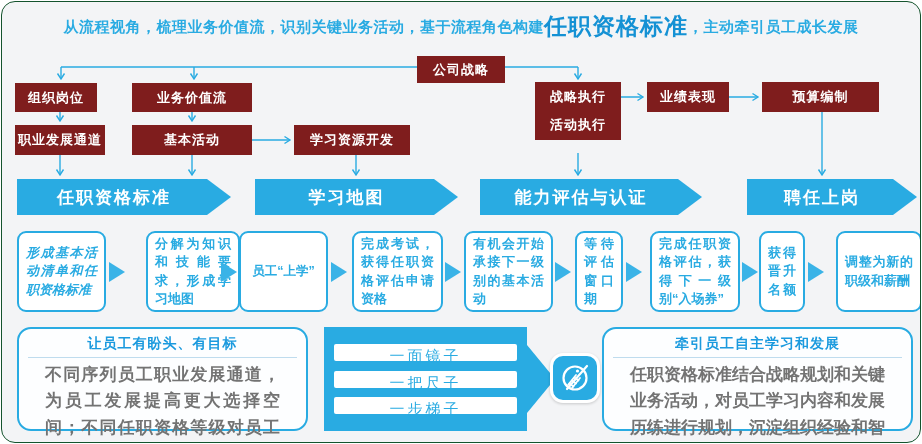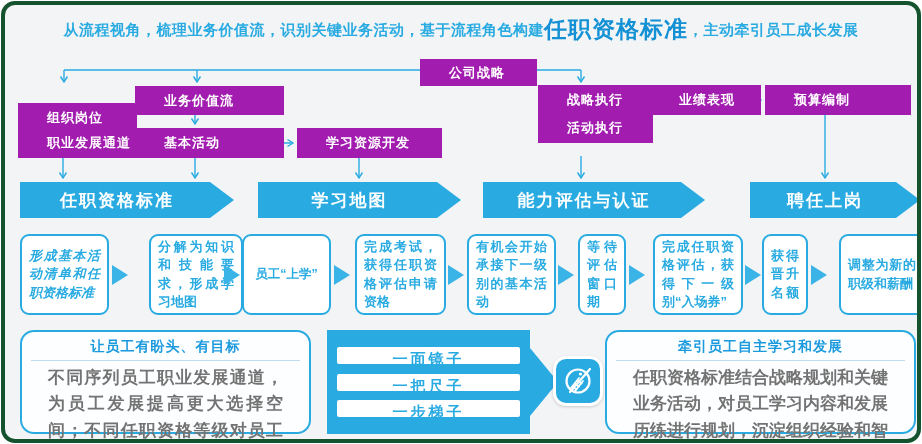--- a/index.html
+++ b/index.html
@@ -1,24 +1,24 @@
 <!DOCTYPE html>
 <html><head>
 <meta charset="utf-8">
 <style>
   html,body{margin:0;padding:0;background:#ffffff;}
   body{width:922px;height:444px;position:relative;font-family:"Liberation Sans","DejaVu Sans",sans-serif;}
   .panel{position:absolute;left:1px;top:1px;width:920px;height:442px;background:#f3f4f6;
-         border:4px solid #14532d;border-radius:14px;box-sizing:border-box;overflow:hidden;}
+         border:1px solid #14532d;border-radius:14px;box-sizing:border-box;overflow:hidden;}
   .banner{position:absolute;left:0;right:0;top:9px;text-align:center;color:#29ABE2;
           font-size:15px;font-weight:bold;letter-spacing:.5px;white-space:nowrap;}
   .banner .hl{font-size:23px;color:#1491D4;font-weight:800;letter-spacing:1px;vertical-align:-2px;}
   .connectors{position:absolute;left:0;top:0;pointer-events:none;}
-  .node{position:absolute;background:#a21caf;color:#fff;font-size:13px;font-weight:bold;
-        display:flex;align-items:center;justify-content:flex-start;letter-spacing:1px;padding-left:29px;}
+  .node{position:absolute;background:#7f1d1d;color:#fff;font-size:13px;font-weight:bold;
+        display:flex;align-items:center;justify-content:center;letter-spacing:1px;}
   .stage-arrow{position:absolute;top:177px;height:36px;background:#29ABE2;color:#fff;
         display:flex;align-items:center;justify-content:center;font-size:17px;font-weight:bold;
         letter-spacing:2px;clip-path:polygon(0 0,calc(100% - 24px) 0,100% 50%,calc(100% - 24px) 100%,0 100%);
         padding-right:20px;box-sizing:border-box;}
   .step{position:absolute;top:229px;height:81px;background:#fff;border:2px solid #29ABE2;
         border-radius:9px;color:#29ABE2;font-size:13px;font-weight:bold;line-height:1.4;
         padding:2px 7px;box-sizing:border-box;display:flex;align-items:center;}
   .step span{display:block;width:100%;text-align:justify;}
   .step--center span{text-align:center;white-space:nowrap;font-size:12.5px;}
   .step--spread span{text-align:justify;text-align-last:justify;}
@@ -26,21 +26,21 @@
         border-bottom:10px solid transparent;border-left:16px solid #3AB3E7;}
   .benefit{position:absolute;top:325px;height:104px;background:#fdfeff;border:2px solid #29ABE2;
         border-radius:14px;box-sizing:border-box;}
   .benefit .title{text-align:center;color:#1B9ADE;font-weight:bold;font-size:14px;margin-top:6px;letter-spacing:1px;}
   .benefit .divider{height:1px;background:#bfdcee;margin:4px 9px 4px;}
   .benefit .body{color:#737373;font-size:17px;line-height:1.55;padding:0 26px;text-align:justify;font-weight:bold;}
   .tag{position:absolute;left:322px;top:325px;width:203px;height:104px;background:#29ABE2;
         display:flex;flex-direction:column;justify-content:space-evenly;padding:7px 10px;box-sizing:border-box;}
   .tag::after{content:"";position:absolute;left:100%;top:50%;transform:translateY(-50%);
         border-top:34px solid transparent;border-bottom:34px solid transparent;border-left:28px solid #29ABE2;}
-  .tag-row{background:#fff;color:#29ABE2;font-weight:bold;font-size:15px;text-align:center;
+  .tag-row{background:#fff;color:#29ABE2;font-weight:normal;font-size:15px;text-align:center;
         letter-spacing:3px;border-radius:2px;height:17px;line-height:23px;}
   .icon-badge{position:absolute;left:548px;top:351px;width:50px;height:50px;background:#29ABE2;
         border-radius:13px;border:3px solid #fff;box-sizing:border-box;display:flex;align-items:center;
         justify-content:center;box-shadow:0 1px 3px rgba(0,0,0,.18);z-index:2;}
 </style>
 </head>
 <body>
 
 <div class="panel">
 
@@ -70,21 +70,21 @@
       <path d="M190,153 V173" marker-end="url(#ah)"></path>
       <path d="M354,153 V173" marker-end="url(#ah)"></path>
       <path d="M576,151 V173" marker-end="url(#ah)"></path>
       <path d="M820,110 V173" marker-end="url(#ah)"></path>
     </g>
   </svg>
 
   <div class="node" style="left:415px;top:54px;width:88px;height:27px;">
       <span>公司战略</span>
     </div>
-  <div class="node" style="left:13px;top:98px;width:90px;height:29px;">
+  <div class="node" style="left:13px;top:81px;width:82px;height:29px;">
       <span>组织岗位</span>
     </div>
   <div class="node" style="left:130px;top:81px;width:120px;height:29px;">
       <span>业务价值流</span>
     </div>
   <div class="node" style="left:13px;top:123px;width:90px;height:30px;">
       <span>职业发展通道</span>
     </div>
   <div class="node" style="left:130px;top:123px;width:120px;height:30px;">
       <span>基本活动</span>

